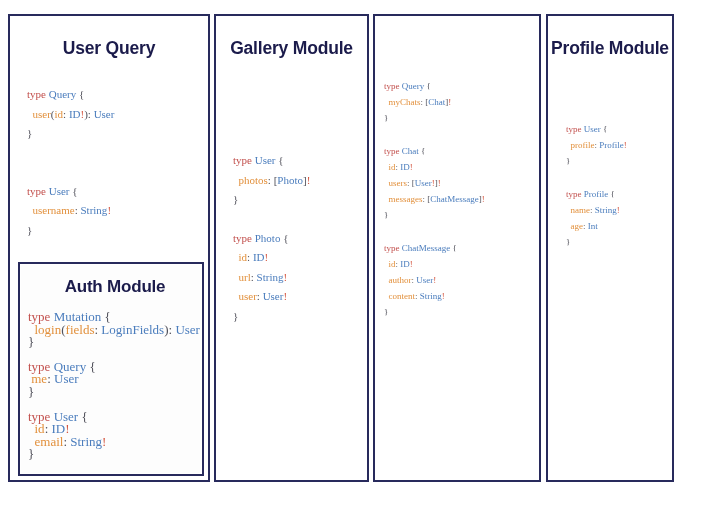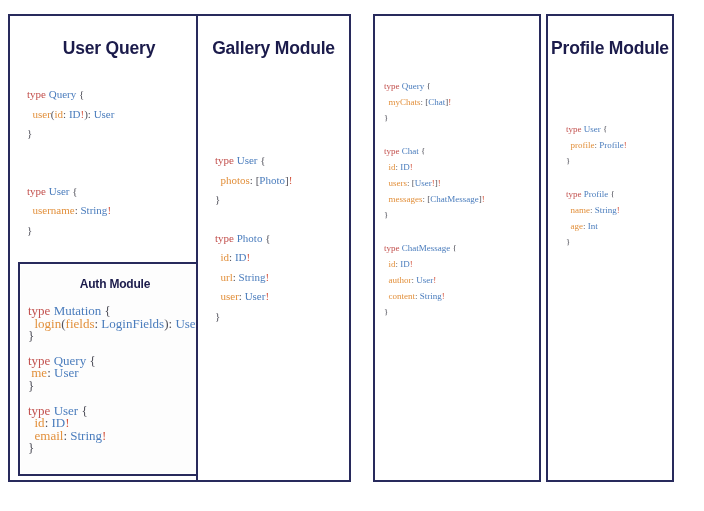--- a/index.html
+++ b/index.html
@@ -70,30 +70,30 @@
     left: 8px;
     top: 246px;
     width: 186px;
     height: 214px;
     background: #fdfdfd;
     border: 2px solid #282a5c;
     outline: 1px solid #ffffff;
     outline-offset: -3px;
     overflow: hidden;
   }
-  .auth-panel .panel-title { font-size: 12px; margin-top: 13px; padding-left: 8px; }
+  .auth-panel .panel-title { font-size: 17px; margin-top: 13px; padding-left: 8px; }
   .auth-panel .code-block {
     font-size: 13px;
     line-height: 12.6px;
     margin: 14px 0 0 8px;
   }
   .auth-panel .gap { display: block; height: 12px; }
 
   
-  .p-gal { left: 196px; top: 14px; width: 155px; height: 468px; }
+  .p-gal { left: 214px; top: 14px; width: 155px; height: 468px; }
   .p-gal .code-block {
     font-size: 11px;
     line-height: 19.5px;
     margin: 92px 0 0 17px;
   }
   .p-gal .gap { display: block; height: 19px; }
 
   
   .p-chat { left: 373px; top: 14px; width: 168px; height: 468px; }
   .p-chat .code-block {

